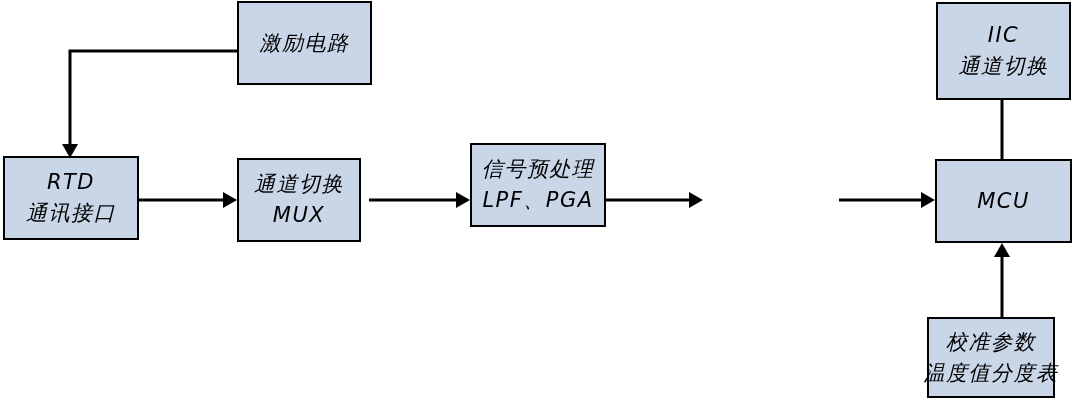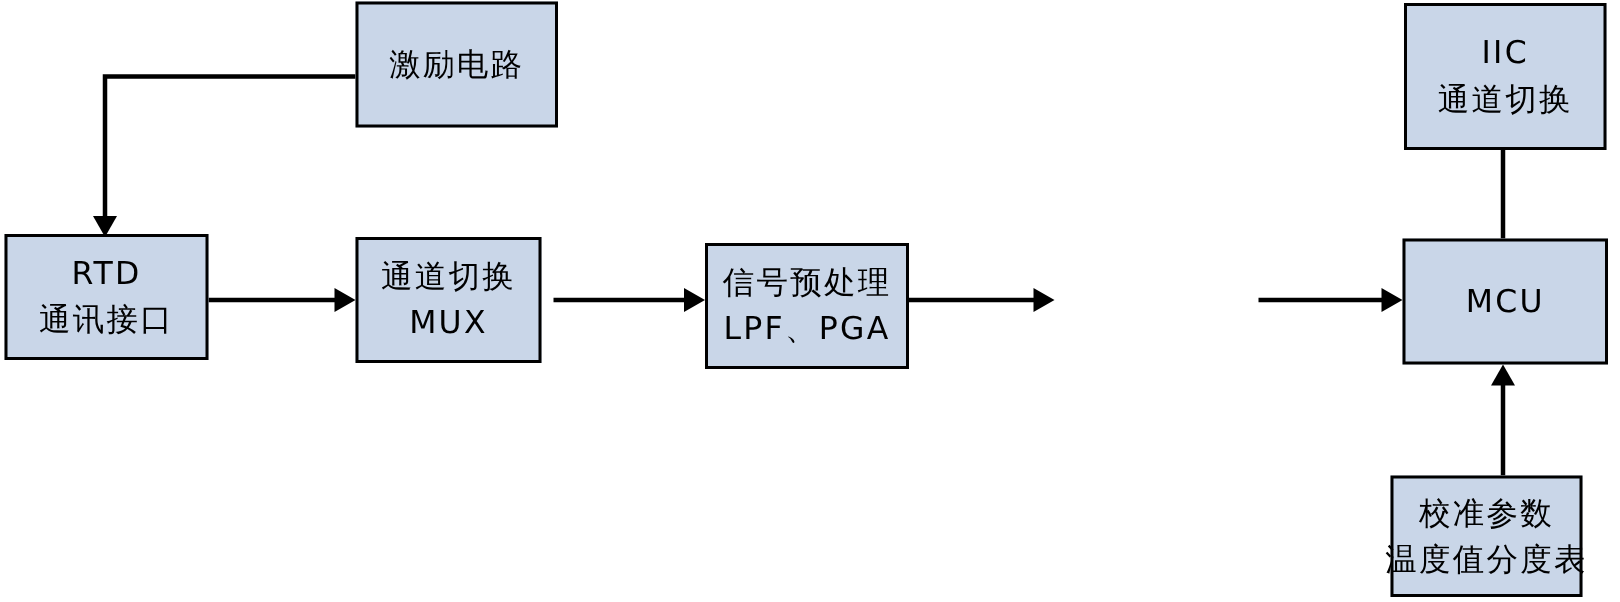--- a/index.html
+++ b/index.html
@@ -13,20 +13,21 @@
     padding: 0;
     background: var(--bg);
   }
   #canvas {
     position: relative;
     width: 1080px;
     height: 401px;
     background: var(--bg);
     font-family: "DejaVu Sans", "Liberation Sans", sans-serif;
     overflow: hidden;
+    font-style: italic;
   }
   #connector-layer {
     position: absolute;
     left: 0;
     top: 0;
     width: 1080px;
     height: 401px;
   }
   .connector {
     stroke: var(--line-color);
@@ -104,21 +105,21 @@
   <div class="node" style="left:3px; top:156px; width:136px; height:84px">
     <span>RTD</span>
     <span>通讯接口</span>
   </div>
 
   <div class="node" style="left:237px; top:158px; width:124px; height:84px">
     <span>通道切换</span>
     <span>MUX</span>
   </div>
 
-  <div class="node" style="left:470px; top:162px; width:136px; height:84px">
+  <div class="node" style="left:470px; top:143px; width:136px; height:84px">
     <span>信号预处理</span>
     <span>LPF、PGA</span>
   </div>
 
 
   <div class="node" style="left:935px; top:159px; width:137px; height:84px">
     <span>MCU</span>
   </div>
 
   <div class="node" style="left:936px; top:2px; width:135px; height:98px">

